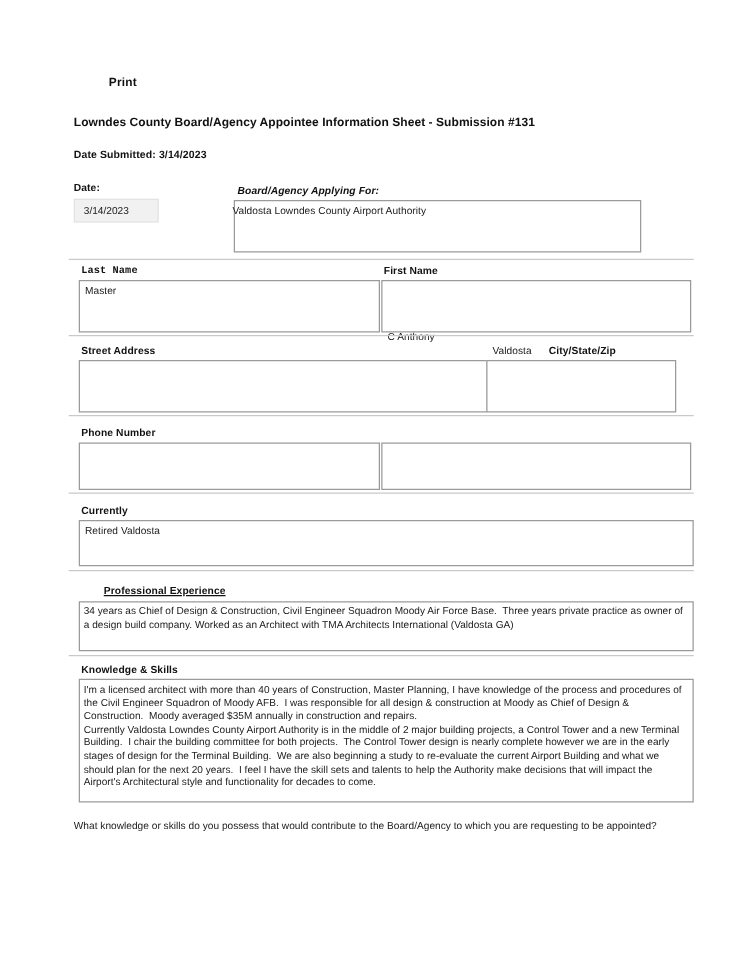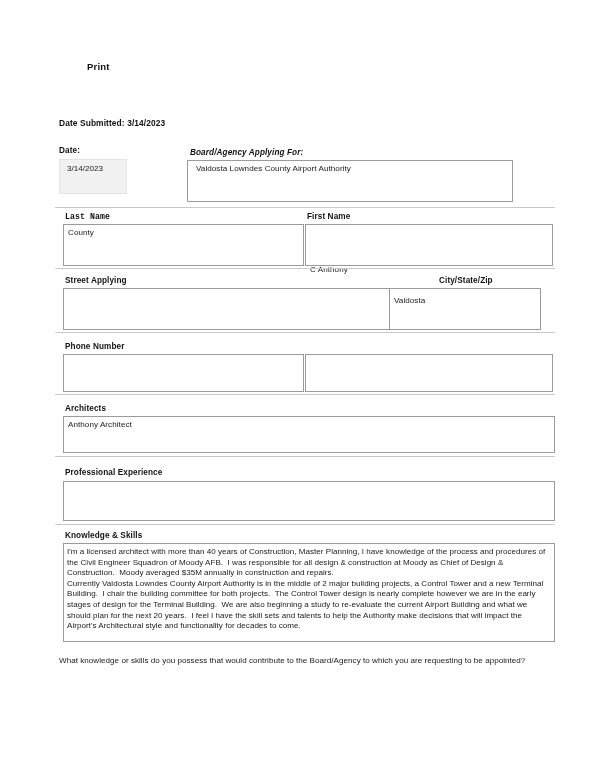--- a/index.html
+++ b/index.html
@@ -85,21 +85,21 @@
     letter-spacing: 0.02px;
     white-space: pre-wrap;
   }
 
   
   .date-input {
     position: absolute;
     left: 59px;
     top: 159px;
     width: 68px;
-    height: 35px;
+    height: 19px;
     background: #f1f1f1;
     border: 1px solid #e3e3e3;
     box-sizing: border-box;
   }
   .date-input span {
     position: absolute;
     left: 7px;
     top: 4px;
     font-size: 8.1px;
     color: #1a1a1a;
@@ -123,74 +123,76 @@
     letter-spacing: 0.02px;
   }
 </style>
 </head>
 <body>
 
 <div class="page">
 
   <div class="print-link">Print</div>
 
+  <div class="doc-title">Lowndes County Board/Agency Appointee Information Sheet - Submission #131</div>
 
   <div class="doc-subtitle">Date Submitted: 3/14/2023</div>
 
   <div class="fld-label" style="left:59px; top:146px;">Date:</div>
 
   <div class="date-input">
     <span>3/14/2023</span>
   </div>
 
   <div class="fld-label" style="left:190px; top:148px;font-style:italic;">Board/Agency Applying For:</div>
 
   <div class="fld-box" style="left:187px; top:160px; width:326px; height:42px;"></div>
-  <div class="fld-value" style="left:196px; top:164px;">Valdosta Lowndes County Airport Authority</div>
+  <div class="fld-value" style="left:186px; top:164px;">Valdosta Lowndes County Airport Authority</div>
 
   <div class="scan-rule" style="left:55px; top:207px; width:500px;"></div>
 
   <div class="fld-label" style="left:65px; top:212px;font-family:Liberation Mono, monospace;">Last Name</div>
   <div class="fld-box" style="left:63px; top:224px; width:241px; height:42px;"></div>
-  <div class="fld-value" style="left:68px; top:228px;">County</div>
+  <div class="fld-value" style="left:68px; top:228px;">Master</div>
 
   <div class="fld-label" style="left:307px; top:212px;">First Name</div>
   <div class="fld-box" style="left:305px; top:224px; width:248px; height:42px;"></div>
   <div class="fld-value" style="left:310px; top:228px;margin-top:37px;">C Anthony</div>
 
   <div class="scan-rule" style="left:55px; top:268px; width:500px;"></div>
 
-  <div class="fld-label" style="left:65px; top:276px;">Street Applying</div>
+  <div class="fld-label" style="left:65px; top:276px;">Street Address</div>
   <div class="fld-box" style="left:63px; top:288px; width:327px; height:42px;"></div>
   <div class="fld-value" style="left:68px; top:292px;"></div>
 
   <div class="fld-label" style="left:391px; top:276px;padding-left:48px;">City/State/Zip</div>
   <div class="fld-box" style="left:389px; top:288px; width:152px; height:42px;"></div>
-  <div class="fld-value" style="left:394px; top:296px;">Valdosta</div>
+  <div class="fld-value" style="left:394px; top:276px;">Valdosta</div>
 
   <div class="scan-rule" style="left:55px; top:332px; width:500px;"></div>
 
   <div class="fld-label" style="left:65px; top:342px;">Phone Number</div>
   <div class="fld-box" style="left:63px; top:354px; width:241px; height:38px;"></div>
   <div class="fld-value" style="left:68px; top:358px;"></div>
 
   <div class="fld-label" style="left:307px; top:362px;">Email Address</div>
   <div class="fld-box" style="left:305px; top:354px; width:248px; height:38px;"></div>
   <div class="fld-value" style="left:310px; top:358px;"></div>
 
   <div class="scan-rule" style="left:55px; top:394px; width:500px;"></div>
 
-  <div class="fld-label" style="left:65px; top:404px;">Architects</div>
+  <div class="fld-label" style="left:65px; top:404px;">Currently</div>
   <div class="fld-box" style="left:63px; top:416px; width:492px; height:37px;"></div>
-  <div class="fld-value" style="left:68px; top:420px;">Anthony Architect</div>
+  <div class="fld-value" style="left:68px; top:420px;">Retired Valdosta</div>
 
   <div class="scan-rule" style="left:55px; top:456px; width:500px;"></div>
 
-  <div class="fld-label" style="left:65px; top:468px;">Professional Experience</div>
+  <div class="fld-label" style="left:83px; top:468px;text-decoration:underline;">Professional Experience</div>
   <div class="fld-box" style="left:63px; top:481px; width:492px; height:40px;"></div>
+  <div class="para-value" style="left:67px; top:484px; width:484px;">34 years as Chief of Design &amp; Construction, Civil Engineer Squadron Moody Air Force Base.  Three years private practice as owner of a design build company. Worked as an Architect with TMA Architects International (Valdosta GA)</div>
 
   <div class="scan-rule" style="left:55px; top:524px; width:500px;"></div>
 
   <div class="fld-label" style="left:65px; top:531px;">Knowledge &amp; Skills</div>
   <div class="fld-box" style="left:63px; top:543px; width:492px; height:99px;"></div>
   <div class="para-value" style="left:67px; top:547px; width:484px;">I'm a licensed architect with more than 40 years of Construction, Master Planning, I have knowledge of the process and procedures of the Civil Engineer Squadron of Moody AFB.  I was responsible for all design &amp; construction at Moody as Chief of Design &amp; Construction.  Moody averaged $35M annually in construction and repairs.
 Currently Valdosta Lowndes County Airport Authority is in the middle of 2 major building projects, a Control Tower and a new Terminal Building.  I chair the building committee for both projects.  The Control Tower design is nearly complete however we are in the early stages of design for the Terminal Building.  We are also beginning a study to re-evaluate the current Airport Building and what we should plan for the next 20 years.  I feel I have the skill sets and talents to help the Authority make decisions that will impact the Airport's Architectural style and functionality for decades to come.</div>
 
   <div class="question-text">What knowledge or skills do you possess that would contribute to the Board/Agency to which you are requesting to be appointed?</div>
 

